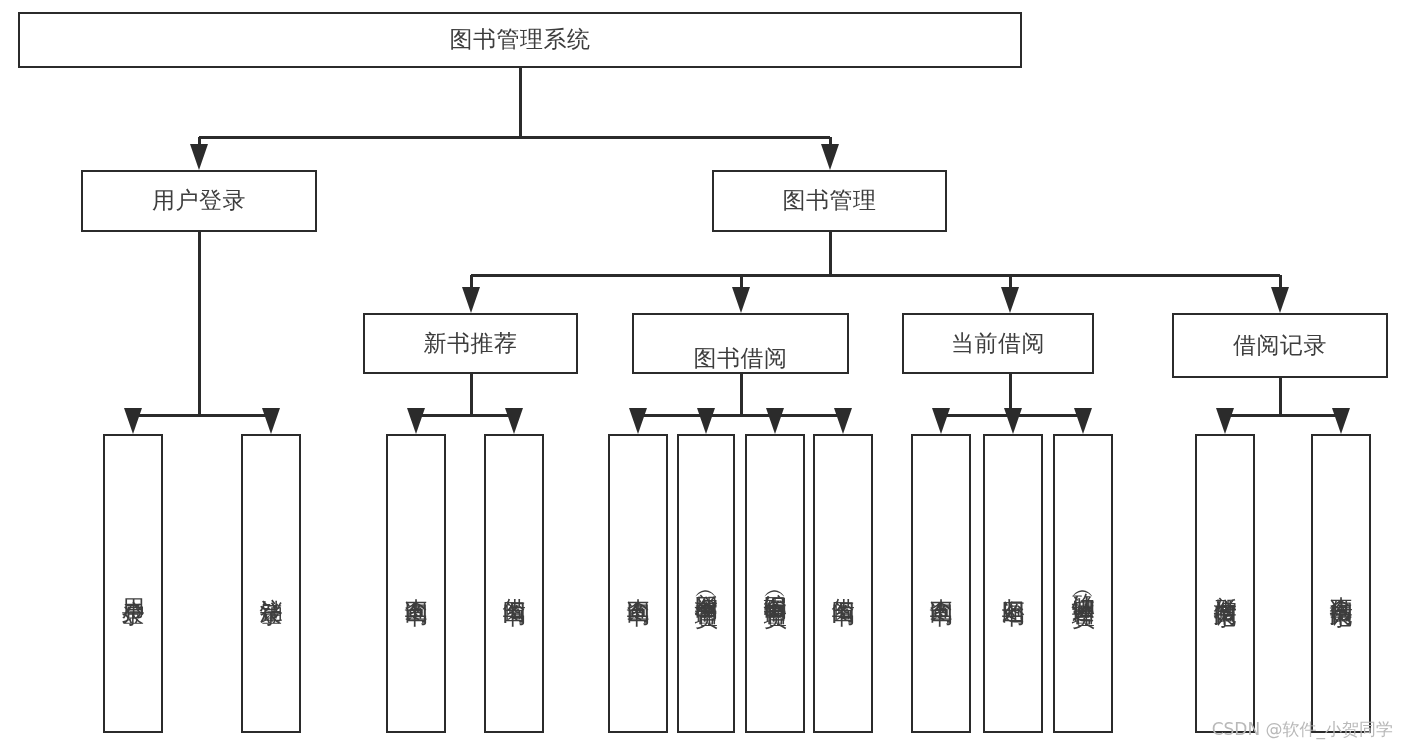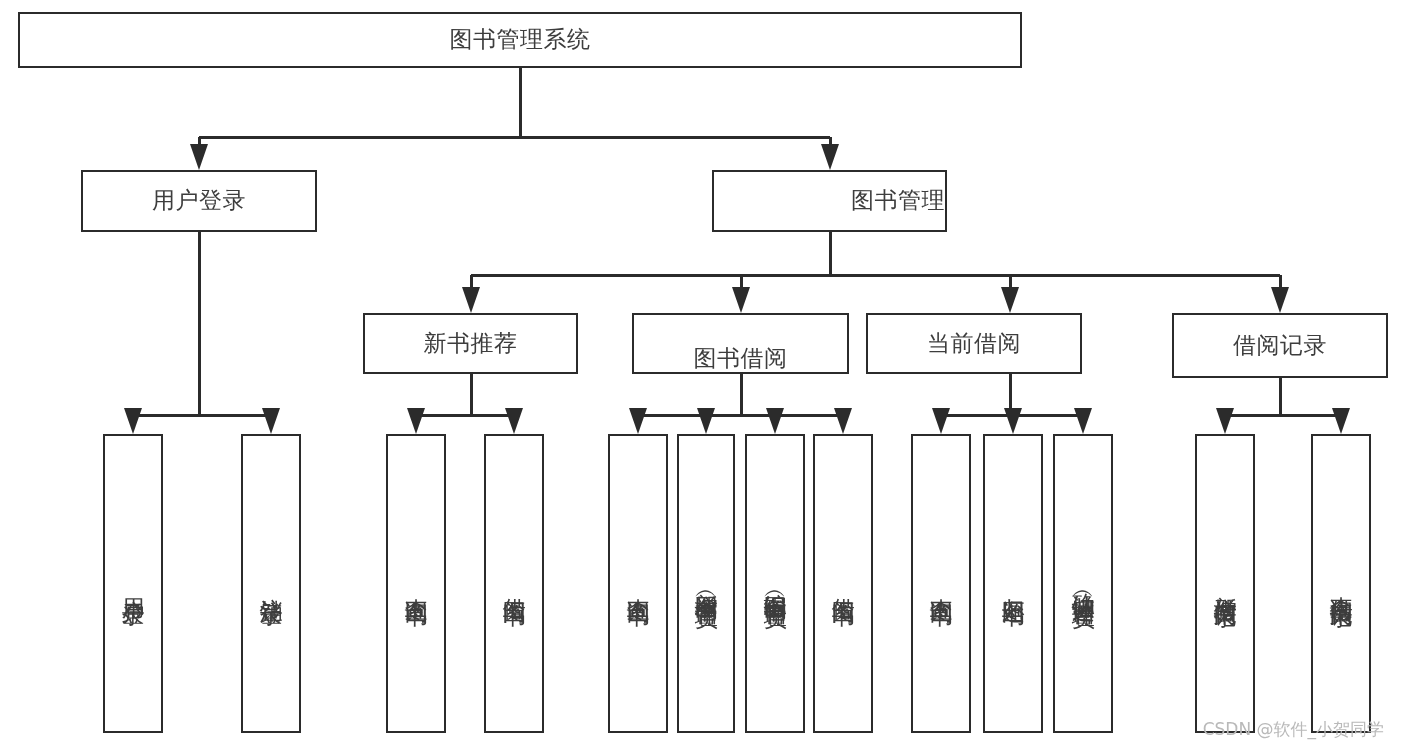--- a/index.html
+++ b/index.html
@@ -53,21 +53,21 @@
   .node.vert .node-label {
     writing-mode: vertical-rl;
     text-orientation: upright;
     font-size: 23px;
     line-height: 1.28;
     letter-spacing: 2px;
     white-space: nowrap;
   }
   #watermark {
     position: absolute;
-    right: 21px;
+    right: 12px;
     bottom: 6px;
     font-size: 17px;
     color: #b9b9b9;
     white-space: nowrap;
     font-family: "DejaVu Sans", "Liberation Sans", sans-serif;
   }
 </style>
 </head>
 <body>
 
@@ -128,30 +128,30 @@
       <path d="M1332,408 L1350,408 L1341,434 Z" fill="#2b2b2b"></path>
     </svg>
 
   <div id="node-layer">
       <div class="node horiz" style="left: 18px; top: 12px; width: 1004px; height: 56px;">
         <span class="node-label">图书管理系统</span>
       </div>
       <div class="node horiz" style="left: 81px; top: 170px; width: 236px; height: 62px;">
         <span class="node-label">用户登录</span>
       </div>
-      <div class="node horiz" style="left: 712px; top: 170px; width: 235px; height: 62px; justify-content: flex-end;">
+      <div class="node horiz" style="left: 712px; top: 170px; width: 235px; height: 62px;">
         <span class="node-label">图书管理</span>
       </div>
       <div class="node horiz" style="left: 363px; top: 313px; width: 215px; height: 61px;">
         <span class="node-label">新书推荐</span>
       </div>
       <div class="node horiz" style="left: 632px; top: 313px; width: 217px; height: 61px; align-items: flex-end;">
         <span class="node-label">图书借阅</span>
       </div>
-      <div class="node horiz" style="left: 866px; top: 313px; width: 216px; height: 61px;">
+      <div class="node horiz" style="left: 902px; top: 313px; width: 192px; height: 61px;">
         <span class="node-label">当前借阅</span>
       </div>
       <div class="node horiz" style="left: 1172px; top: 313px; width: 216px; height: 65px;">
         <span class="node-label">借阅记录</span>
       </div>
       <div class="node vert" style="left: 103px; top: 434px; width: 60px; height: 299px;">
         <span class="node-label">用户登录</span>
       </div>
       <div class="node vert" style="left: 241px; top: 434px; width: 60px; height: 299px;">
         <span class="node-label">注销登录</span>

